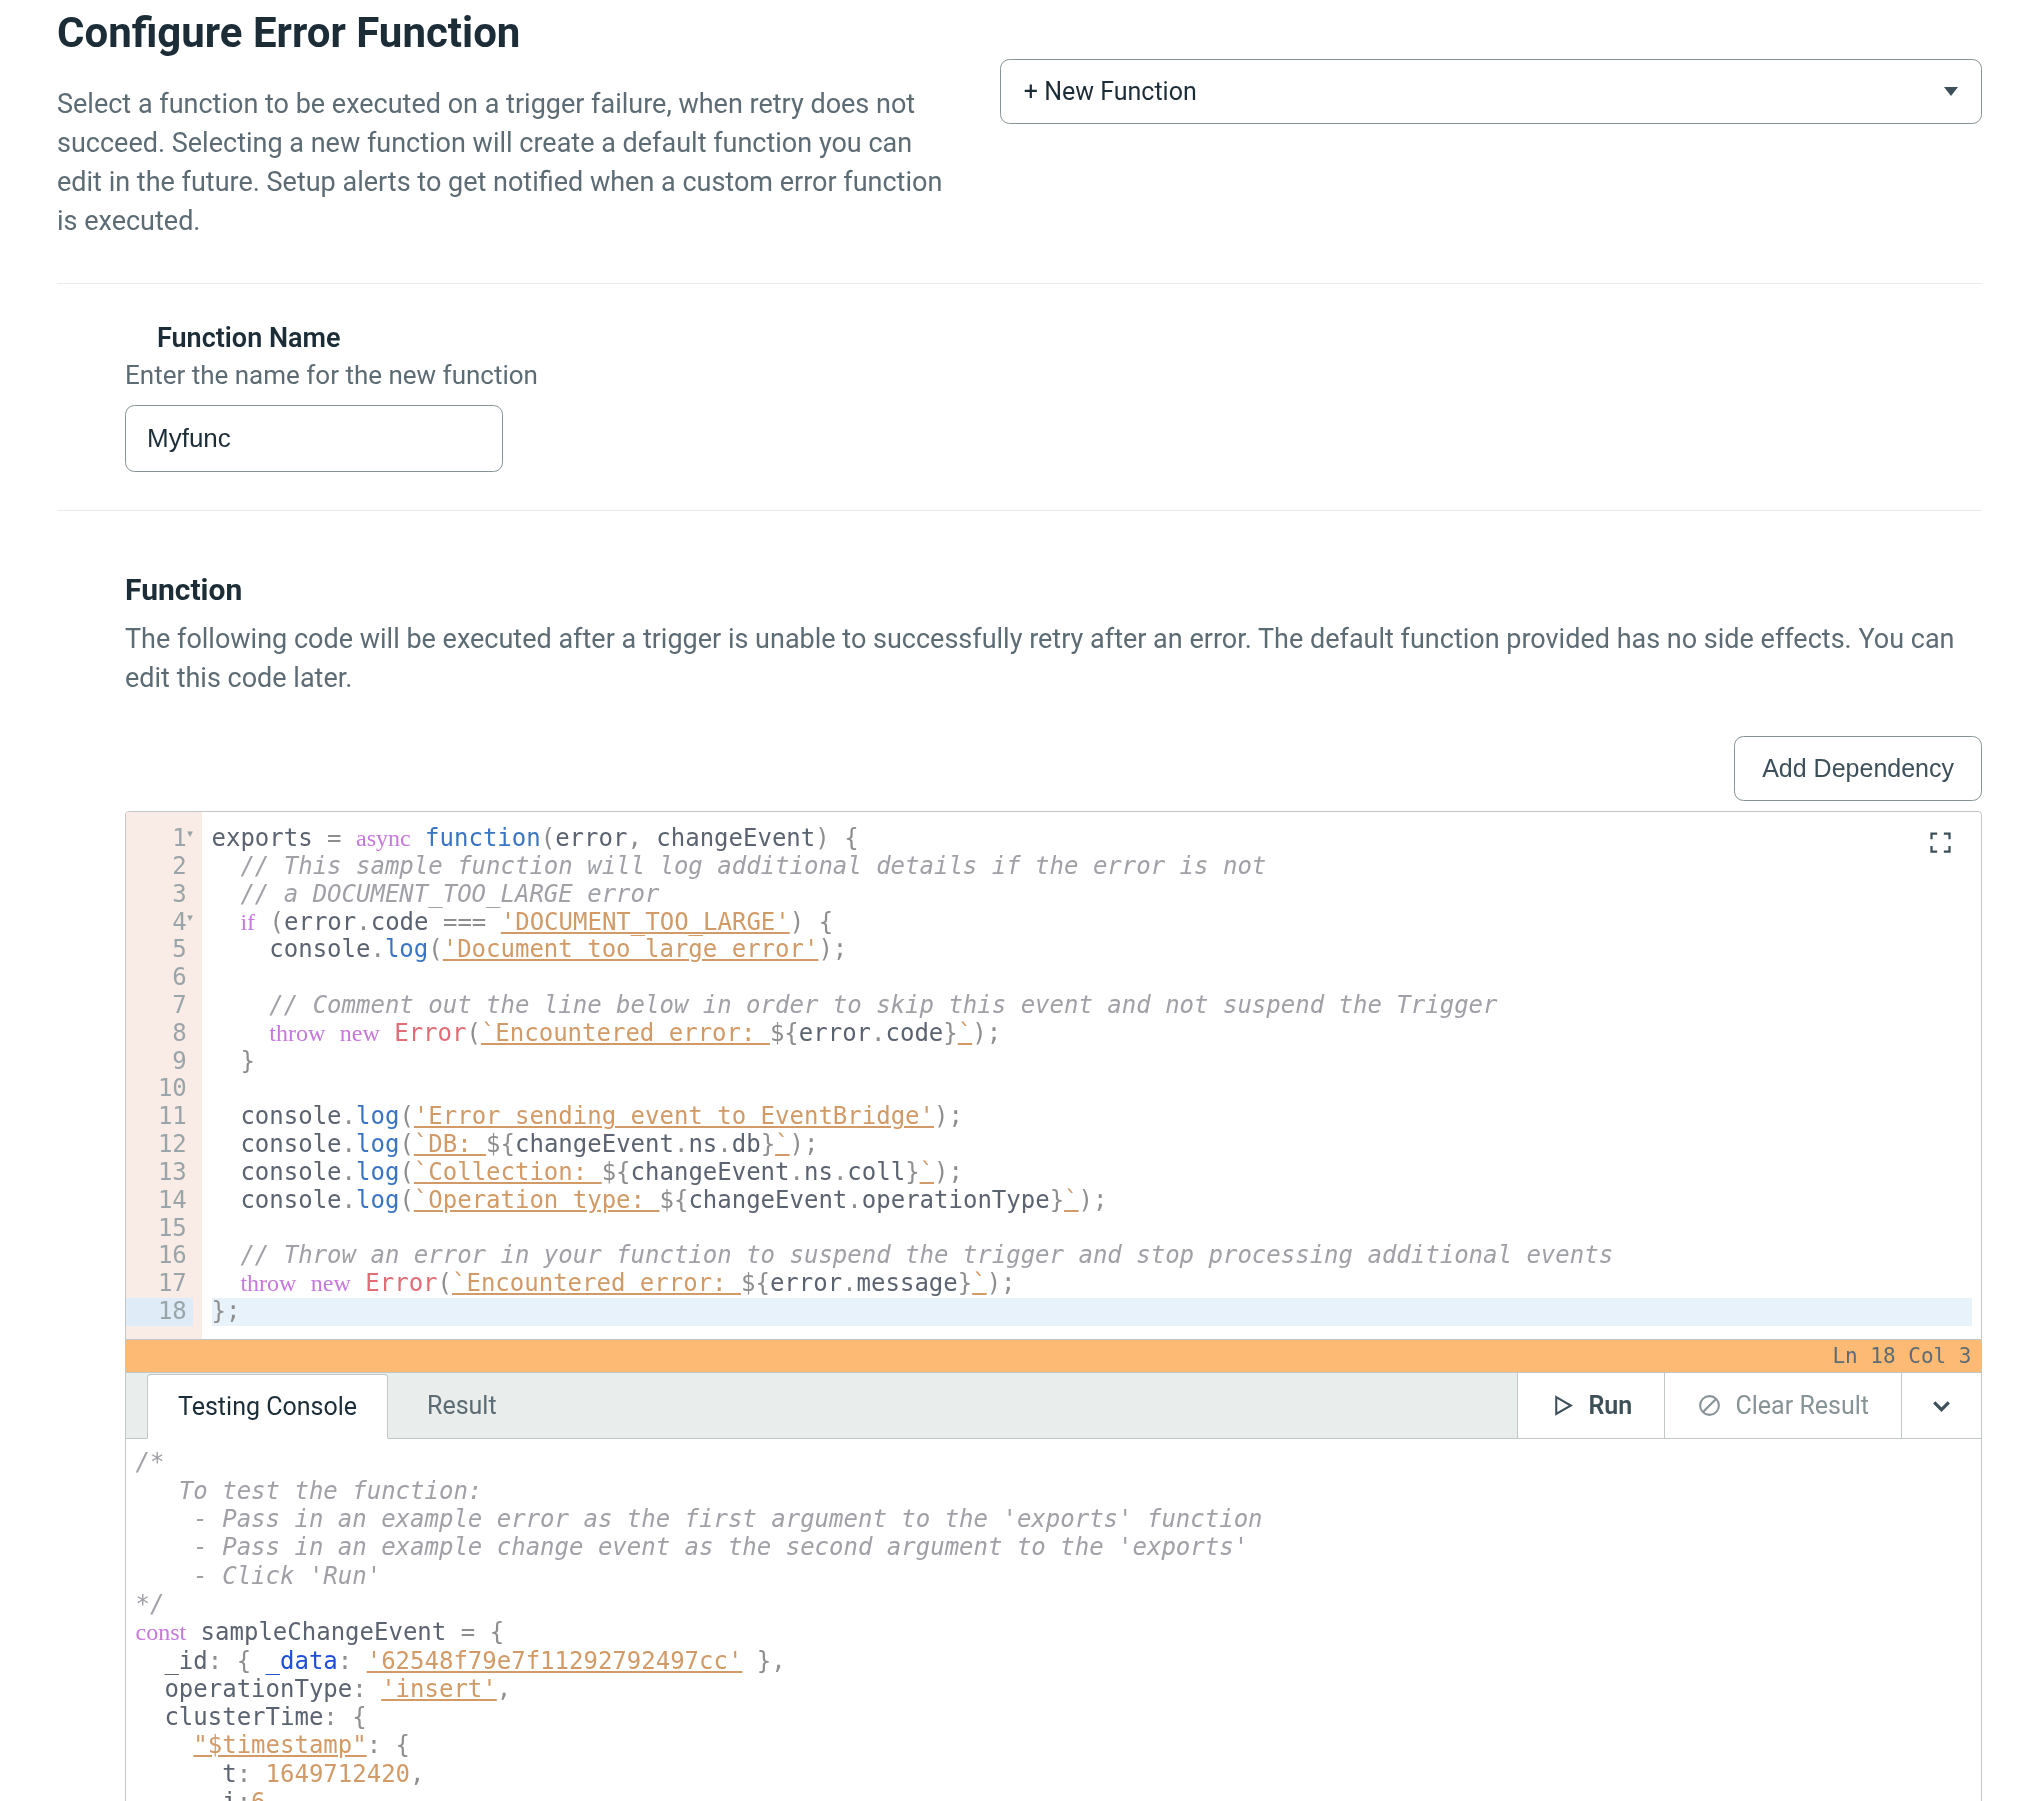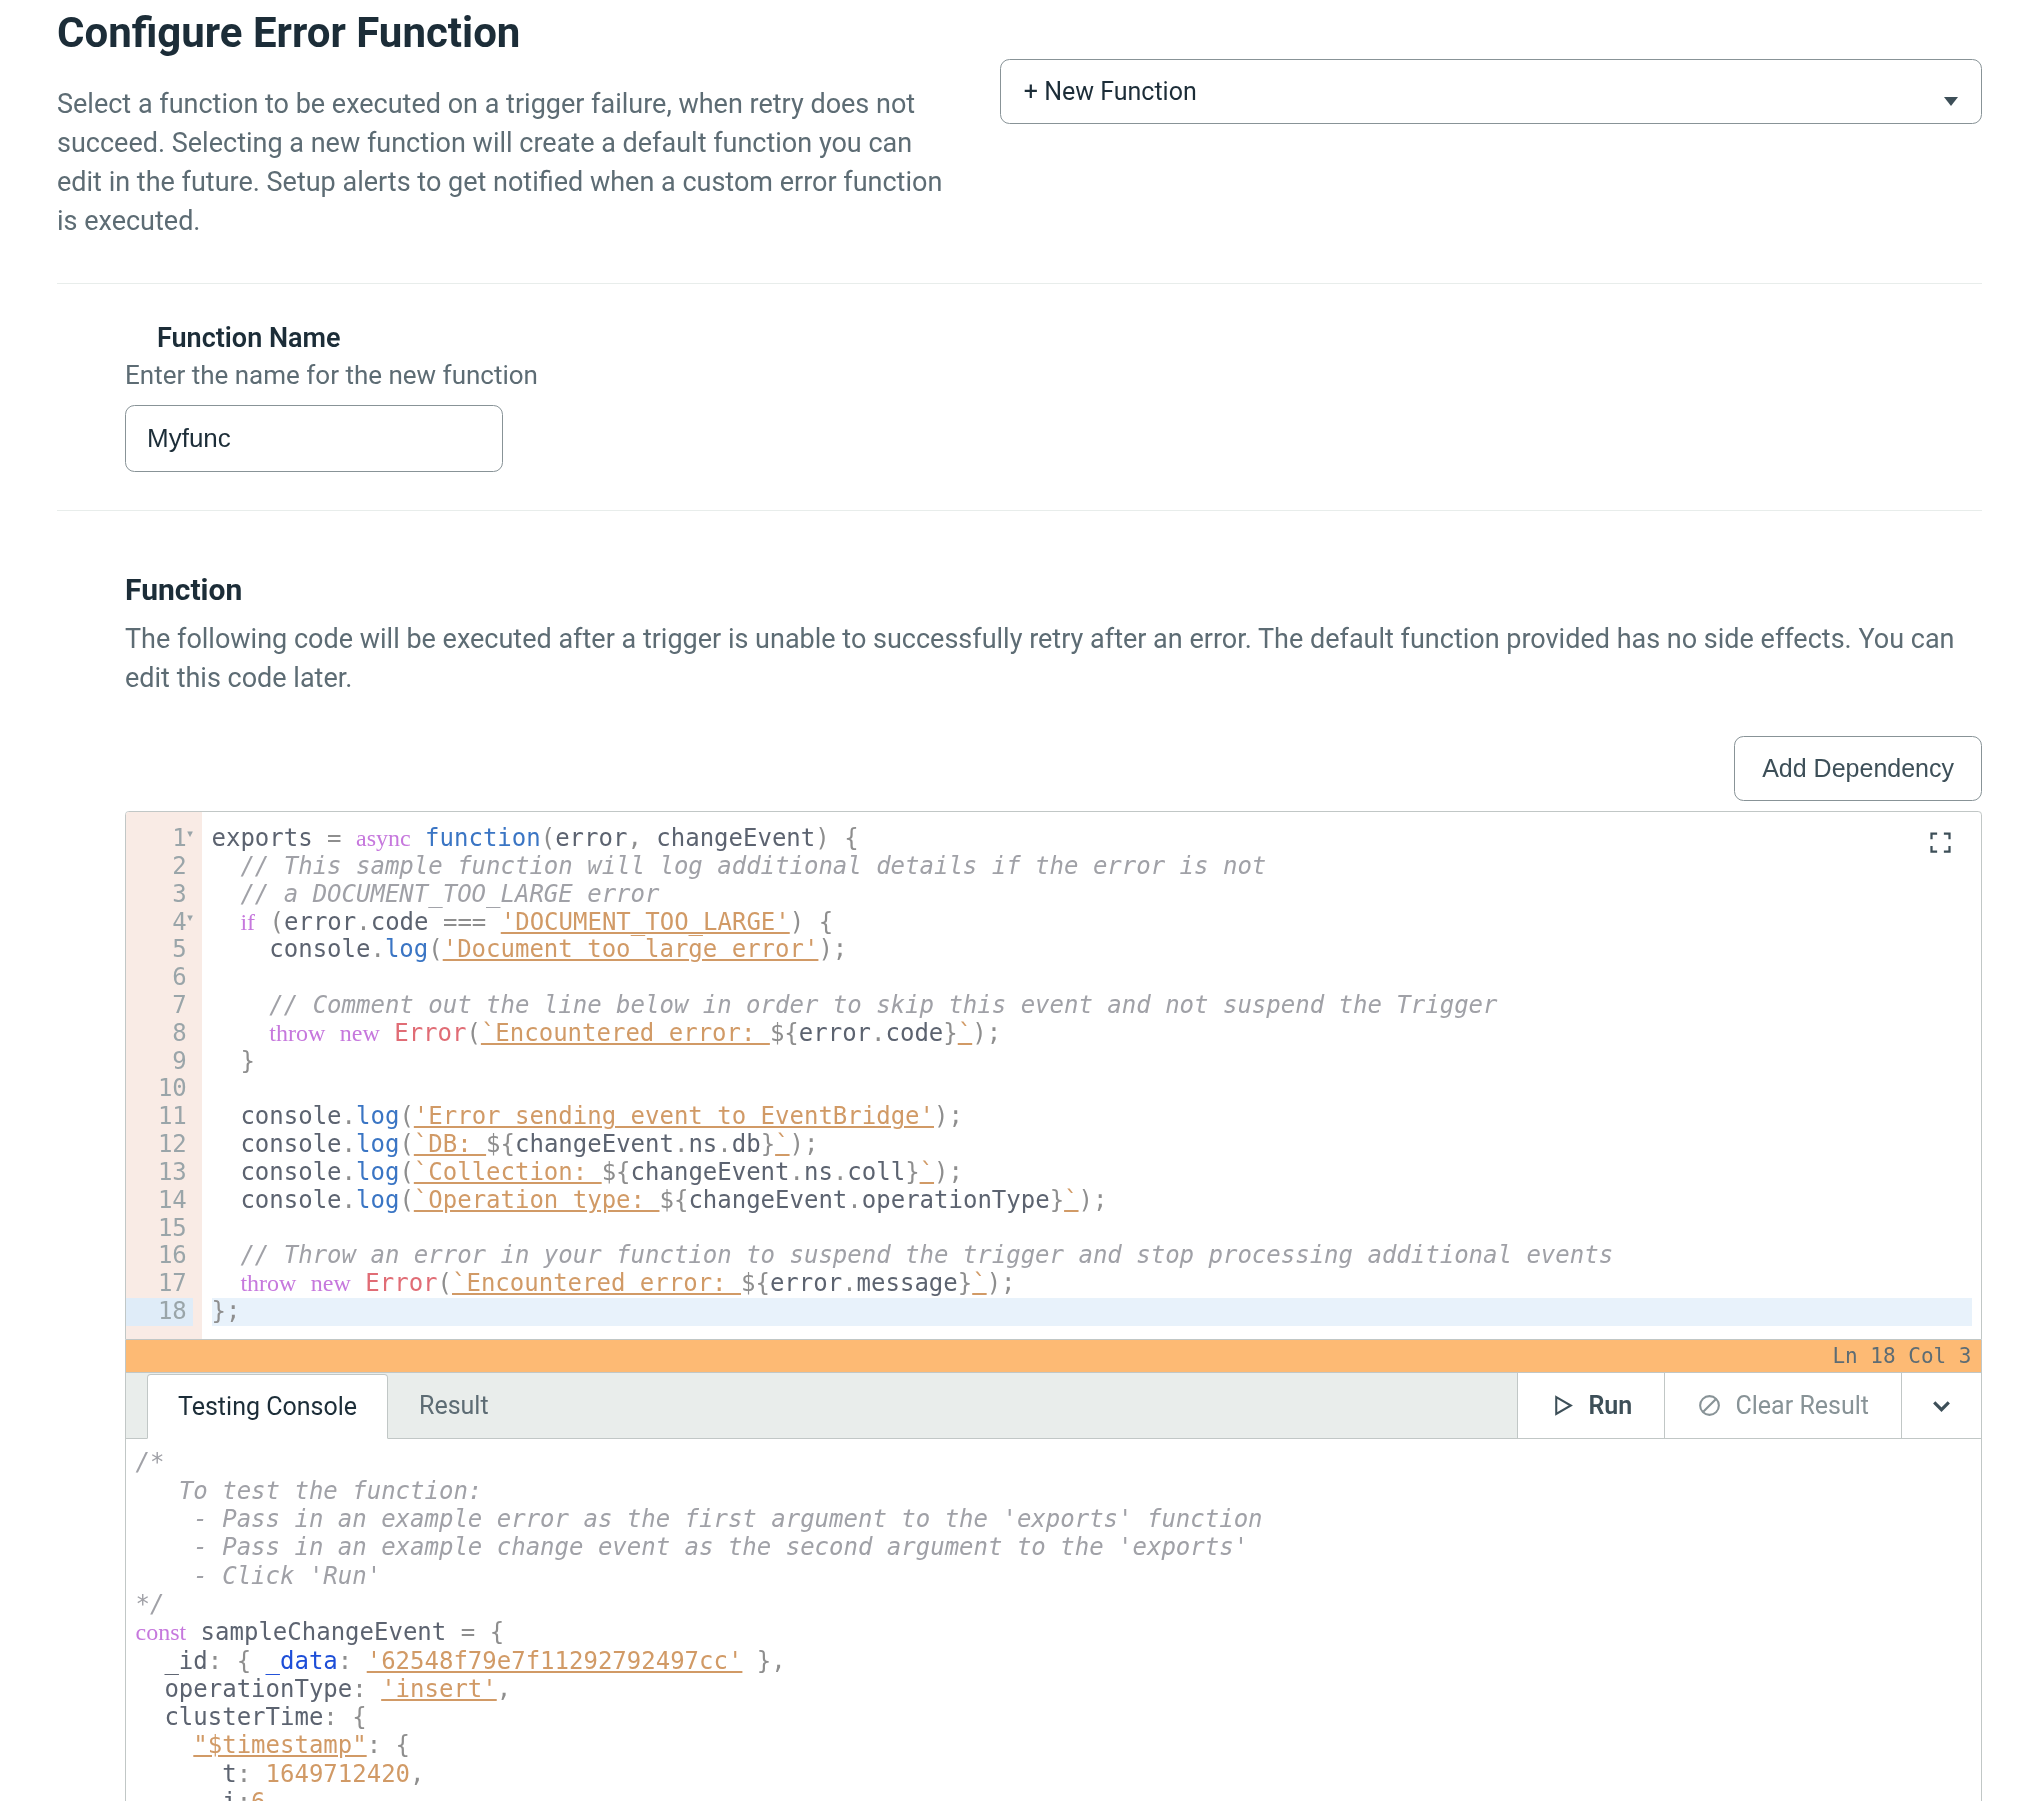--- a/index.html
+++ b/index.html
@@ -14,21 +14,21 @@
 .left-col { flex: 0 0 47%; }
 .right-col { flex: 1; padding-top: 51px; }
 h2.title { font-size: 42px; font-weight: 700; margin-bottom: 28px; }
 .description { color: #5d6c74; font-size: 27px; line-height: 1.45; }
 .dropdown {
   border: 1.4px solid #889397;
   border-radius: 9.5px;
   padding: 17px 23px;
   display: flex;
   justify-content: space-between;
-  align-items: flex-end;
+  align-items: center;
   cursor: pointer;
   background: #fff;
 }
 .dropdown .label { color: #1c2d38; font-size: 25px; }
 .caret {
   width: 0; height: 0;
   border-left: 7.6px solid transparent;
   border-right: 7.6px solid transparent;
   border-top: 9.5px solid #3d4f58;
 }
@@ -77,21 +77,21 @@
 .tok-str { color: #d19a66; text-decoration: underline; }
 .tok-err { color: #e06c75; }
 .tok-comm { color: #a0a1a7; font-style: italic; }
 .tok-op { color: #8e8e8e; }
 .tok-prop { color: #1d4ed8; text-align: center; }
 .tok-plain { color: #5c6370; }
 .tok-num { color: #d19a66; }
 
 .statusbar { text-align: right; font-family: "Menlo", monospace; font-size: 21px; color: #5d6c74; padding: 3.8px 9.5px; border: 1.4px solid #c1c7c6; border-top: none; background: #fdba74; }
 .consolebar { display: flex; align-items: stretch; border: 1.4px solid #c1c7c6; border-top: none; background: #e9edeb; }
-.tabs { display: flex; gap: 0; align-items: stretch; padding-left: 21px; }
+.tabs { display: flex; gap: 8px; align-items: stretch; padding-left: 21px; }
 .tab { padding: 17px 30px; font-size: 25px; color: #5d6c74; cursor: pointer; border: 1.4px solid transparent; }
 .tab.active { background: #fff; border: 1.4px solid #c1c7c6; border-bottom-color: #fff; position: relative; top: 1px; color: #1c2d38; border-radius: 3.8px 3.8px 0 0; }
 .console-actions { margin-left: auto; display: flex; }
 .cbtn { display: flex; align-items: center; gap: 13.3px; border-left: 1.4px solid #c1c7c6; padding: 0 32px; font-size: 25px; color: #3d4f58; cursor: pointer; background: #fff; }
 .cbtn.inactive { color: #889397; }
 .cbtn svg { stroke: currentColor; }
 .cbtn.collapse { padding: 0 27px; }
 .console-body { border: 1.4px solid #c1c7c6; border-top: none; padding: 9.5px 9.5px; font-family: "Menlo", monospace; font-size: 24px; line-height: 1.18; white-space: pre; overflow: auto; }
 </style>
 </head>

